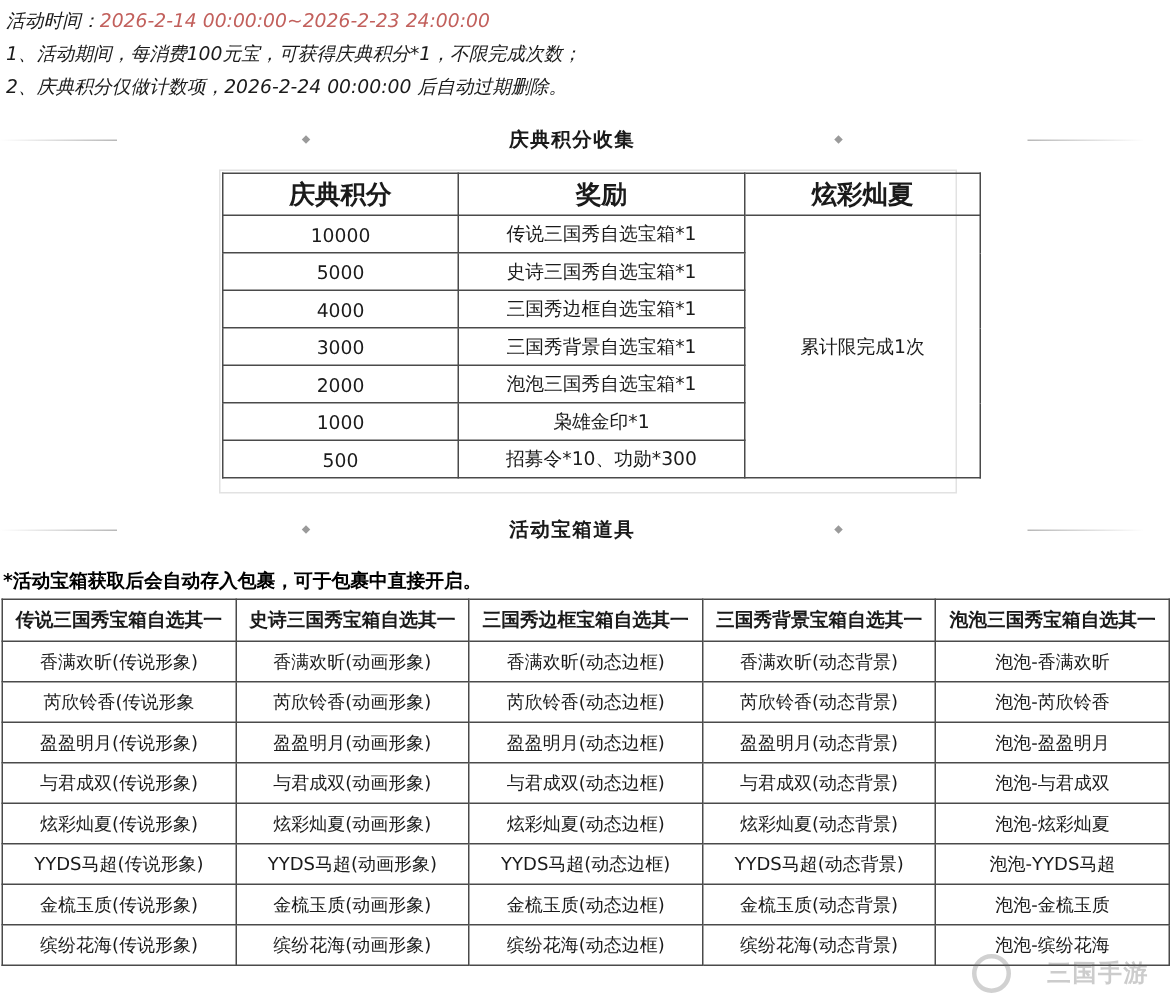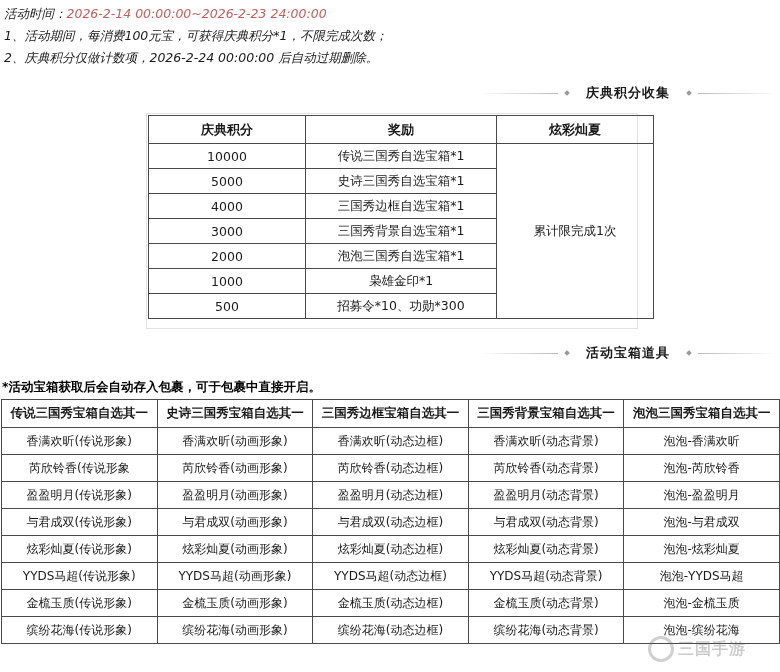--- a/index.html
+++ b/index.html
@@ -28,22 +28,22 @@
     color: #1a1a1a;
     font-style: italic;
   }
   .intro-line .label { color: #1a1a1a; }
   .intro-line .date-range { color: #c2605c; }
 
   
   .section-head {
     display: flex;
     align-items: center;
-    justify-content: flex-end;
-    margin: 14px 4px 10px 0;
+    justify-content: space-between;
+    margin: 14px 17px 10px 0;
     height: 20px;
   }
   .section-head .rule {
     height: 1px;
     width: 78px;
     background: linear-gradient(to right, rgba(170,170,170,0), #b8b8b8);
   }
   .section-head .rule.right {
     background: linear-gradient(to left, rgba(170,170,170,0), #b8b8b8);
   }
@@ -82,21 +82,21 @@
     text-align: center;
     vertical-align: middle;
     font-size: 12.5px;
     height: 24px;
     padding: 0 2px;
     color: #1a1a1a;
     font-weight: normal;
   }
   table.t1 thead th {
     font-weight: bold;
-    font-size: 13px;
+    font-size: 17px;
     height: 27px;
   }
   table.t1 .c1 { width: 152px; }
   table.t1 .c2 { width: 186px; }
   table.t1 .c3 { width: 152px; }
   table.t1 td.merged {
     vertical-align: middle;
   }
 
   
@@ -139,20 +139,21 @@
   .watermark {
     position: absolute;
     left: 648px;
     top: 632px;
     width: 124px;
     height: 34px;
     opacity: 0.30;
     pointer-events: none;
     display: flex;
     align-items: center;
+    gap: 20px;
   }
   .watermark .wm-ring {
     width: 26px;
     height: 26px;
     border: 3px solid #666;
     border-radius: 50%;
     box-sizing: border-box;
     flex: none;
     margin-right: 4px;
   }

